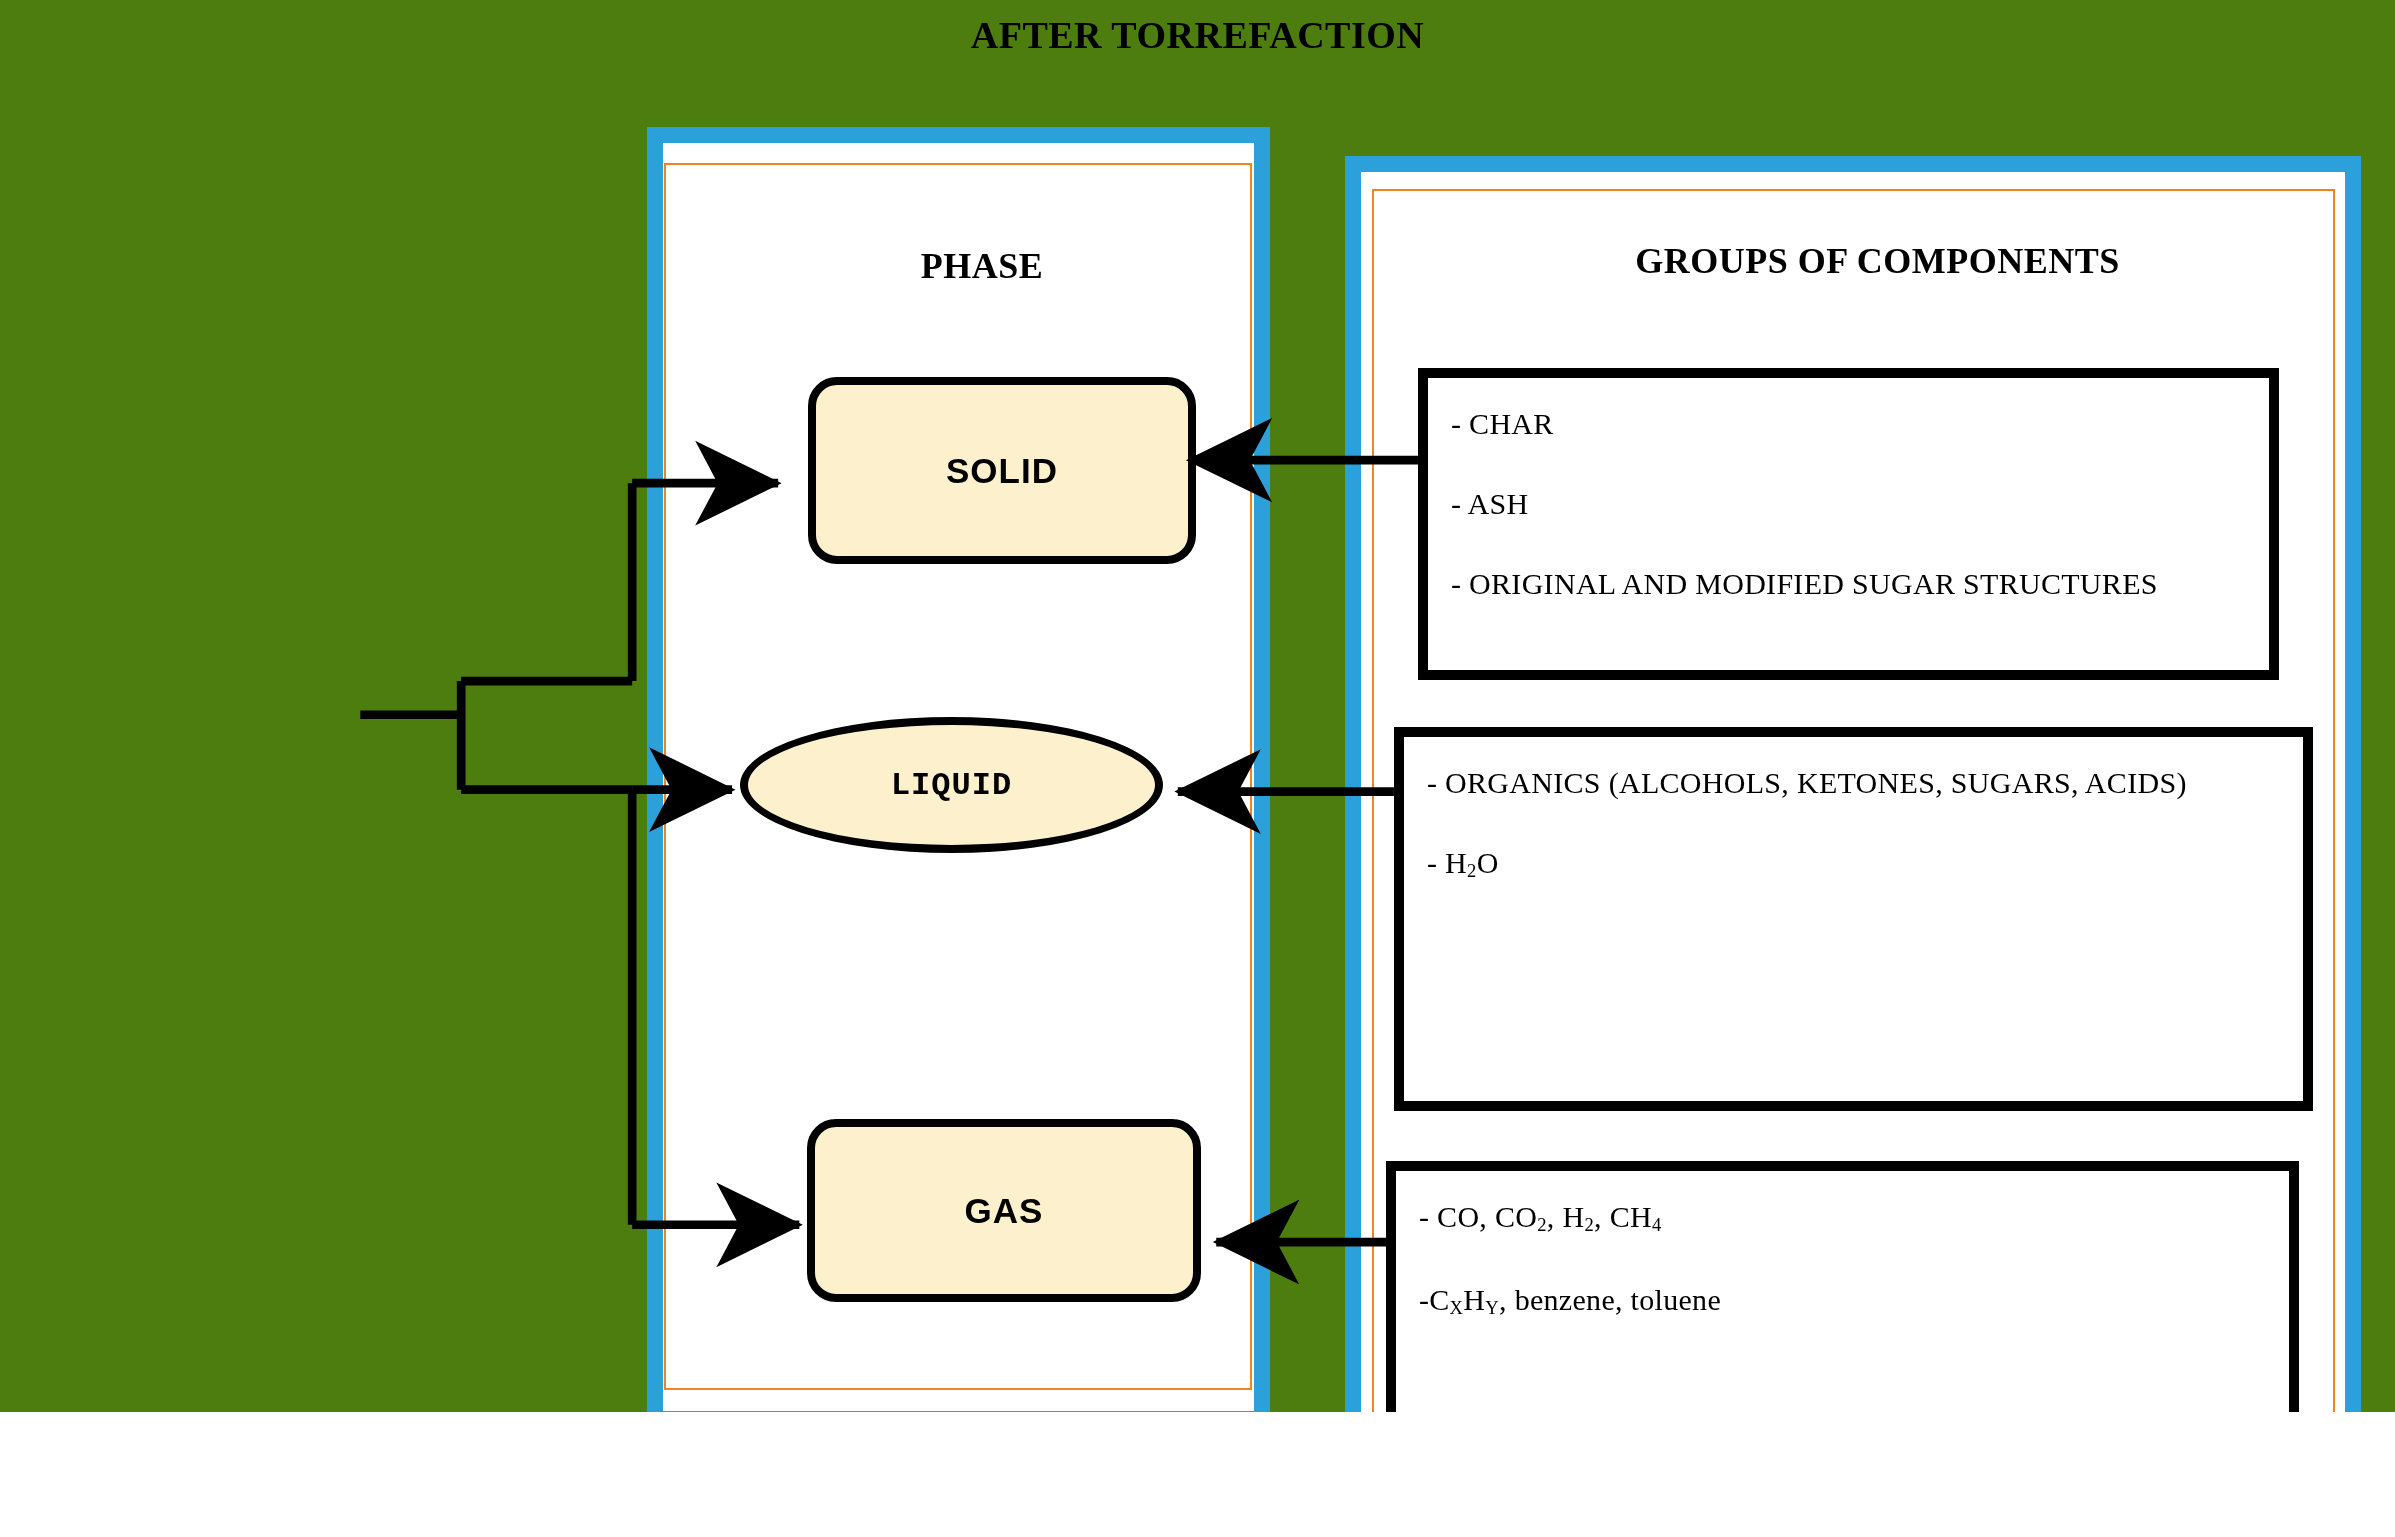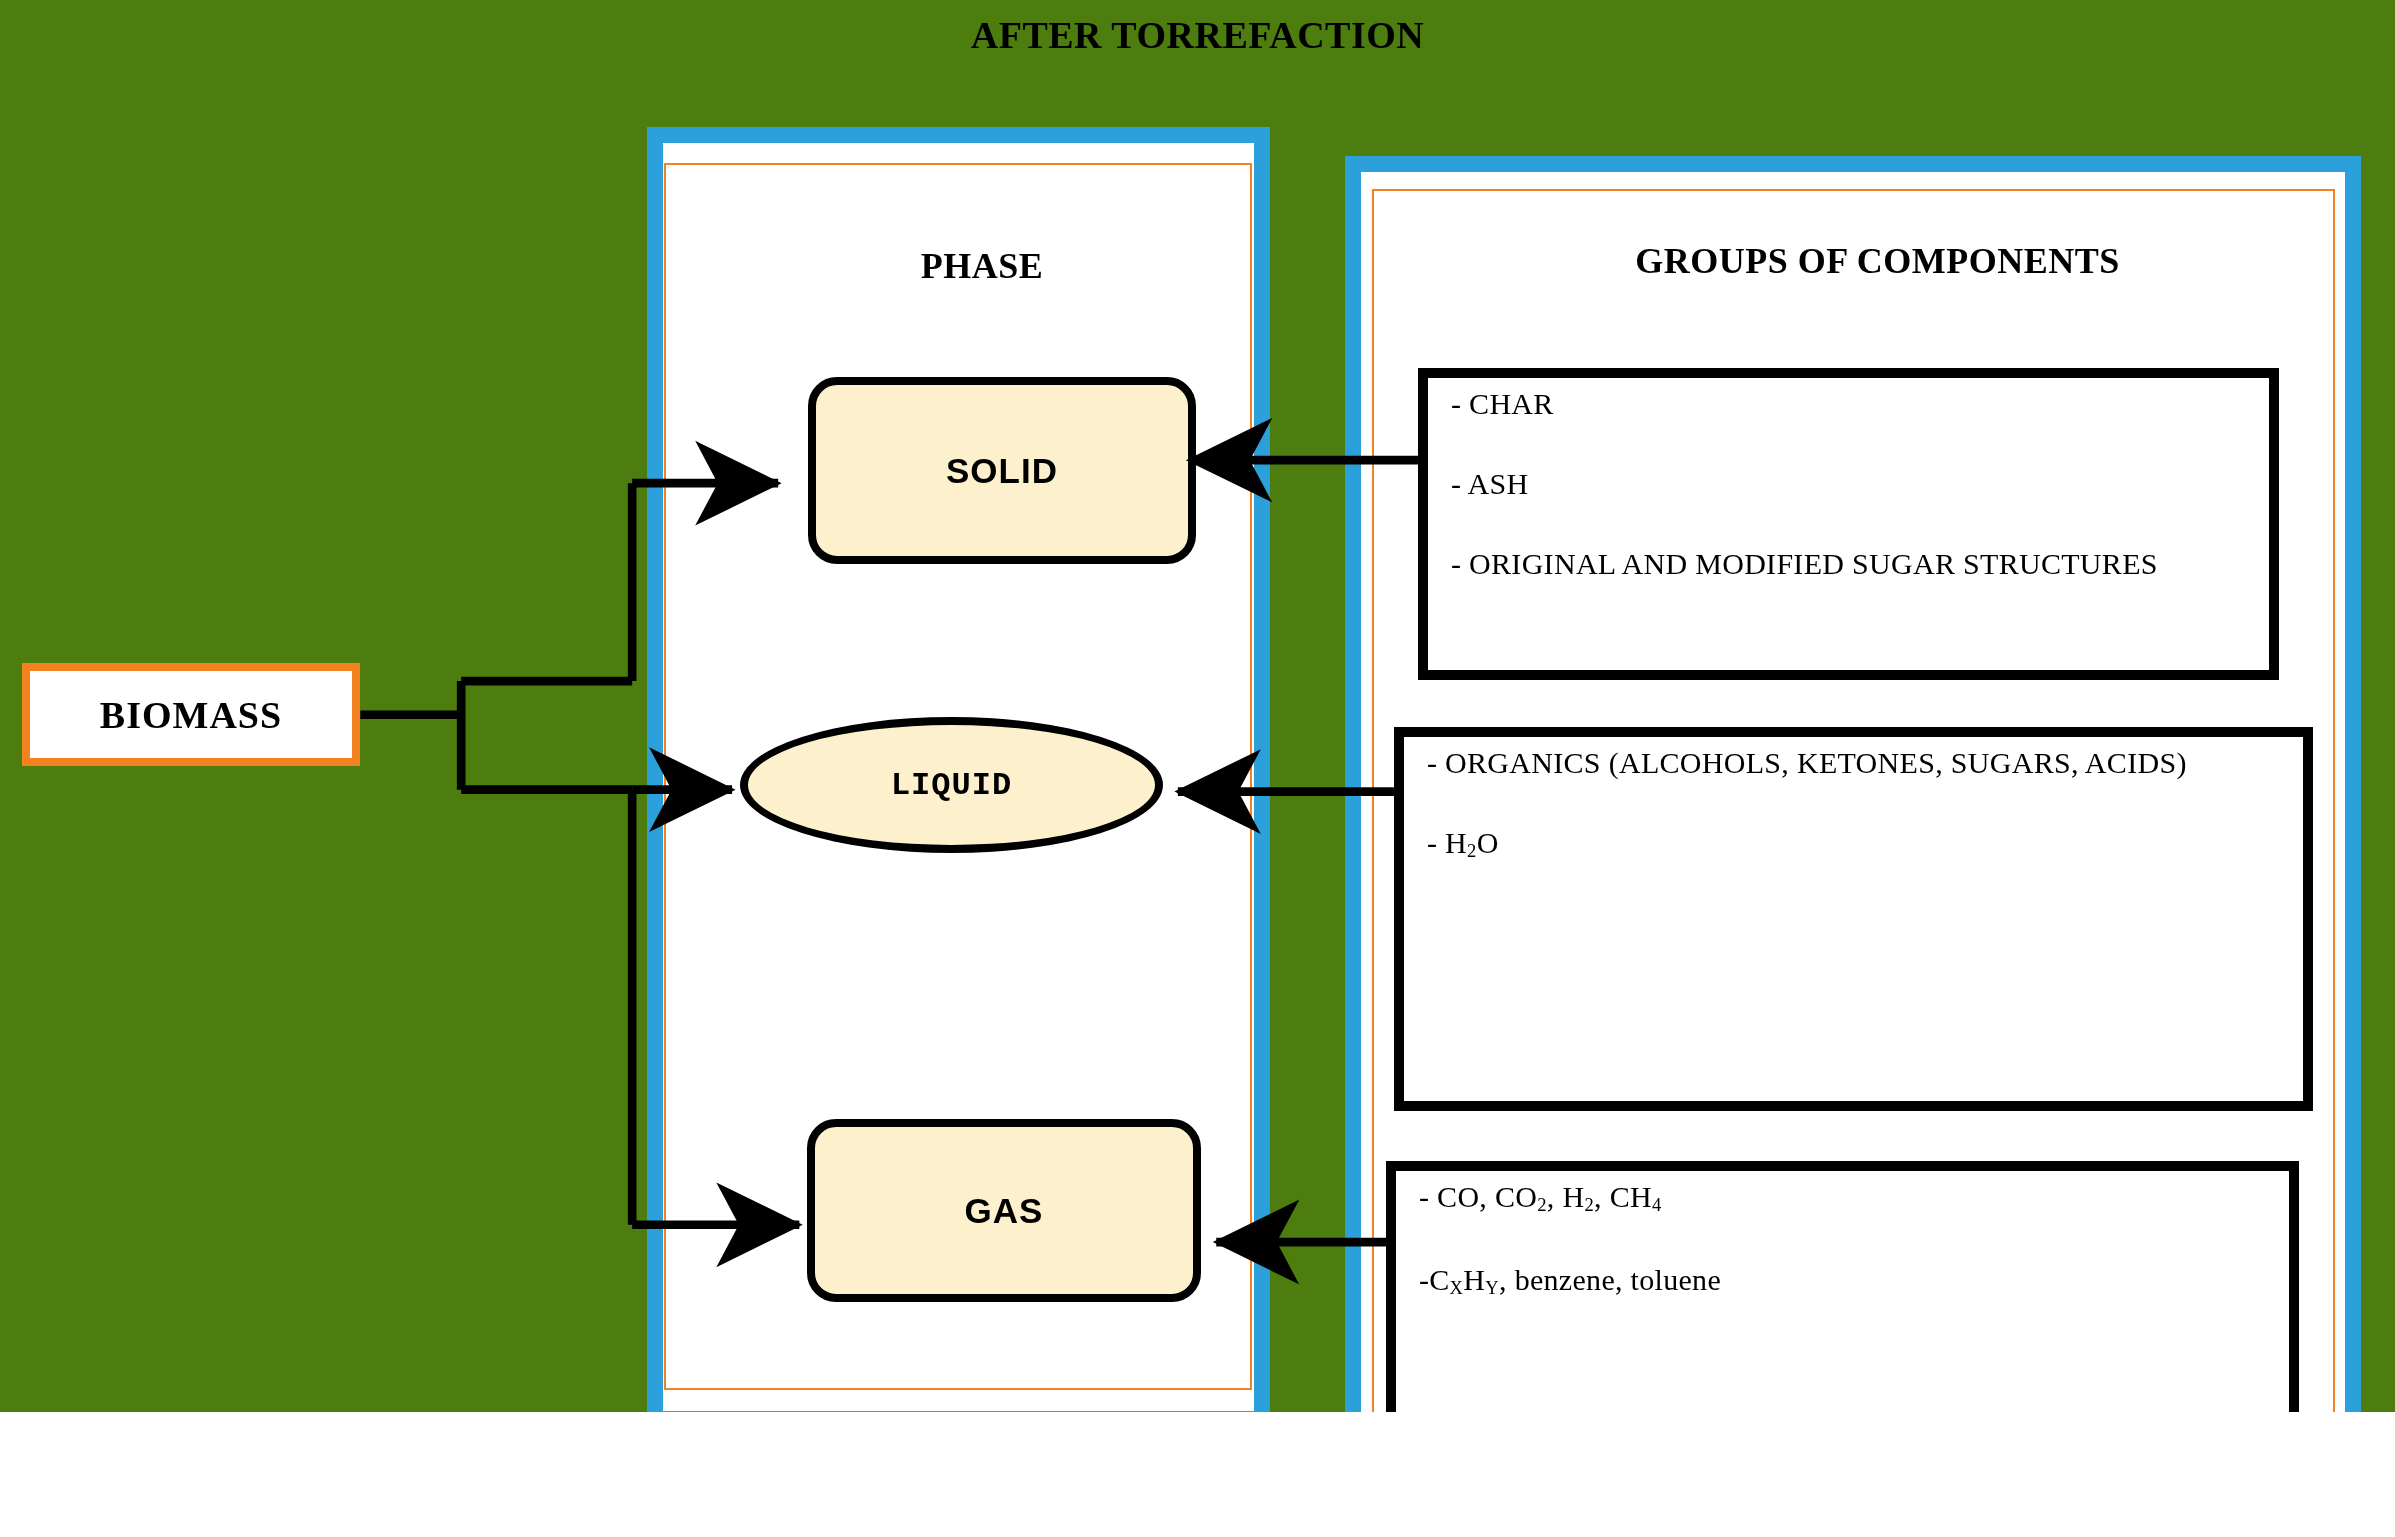--- a/index.html
+++ b/index.html
@@ -103,21 +103,21 @@
     color: #000000;
     letter-spacing: 1px;
   }
 
   
   .comp-box {
     position: absolute;
     box-sizing: border-box;
     border: 10.6px solid #000000;
     background: #ffffff;
-    padding: 11px 0 0 23px;
+    padding: 31px 0 0 23px;
   }
   .comp-line {
     font-family: "Liberation Serif", "DejaVu Serif", serif;
     font-size: 30px;
     color: #000000;
     line-height: 1.0;
     margin-bottom: 50px;
     white-space: nowrap;
     letter-spacing: 0.3px;
   }
@@ -144,23 +144,20 @@
   <div class="title">AFTER TORREFACTION</div>
 
   <div class="panel-blue" style="left:647px; top:127px; width:623px; height:1300px;"></div>
   <div class="panel-orange" style="left:664px; top:163px; width:588px; height:1227px;"></div>
   <div class="panel-heading" style="left:664px; top:245px; width:588px;">PHASE</div>
 
   <div class="panel-blue" style="left:1345px; top:156px; width:1016px; height:1351px;"></div>
   <div class="panel-orange" style="left:1372px; top:189px; width:963px; height:1284px;"></div>
   <div class="panel-heading" style="left:1372px; top:240px; width:963px;">GROUPS OF COMPONENTS</div>
 
-  <div class="biomass-box" style="left:22px; top:663px; width:338px; height:103px;">
-    <span>BIOMASS</span>
-  </div>
 
   <div class="phase-rect" style="left:808px; top:377px; width:388px; height:187px;">
     <span>SOLID</span>
   </div>
 
   <div class="phase-ellipse" style="left:740px; top:717px; width:423px; height:136px;">
     <span>LIQUID</span>
   </div>
 
   <div class="phase-rect" style="left:807px; top:1119px; width:394px; height:183px;">

